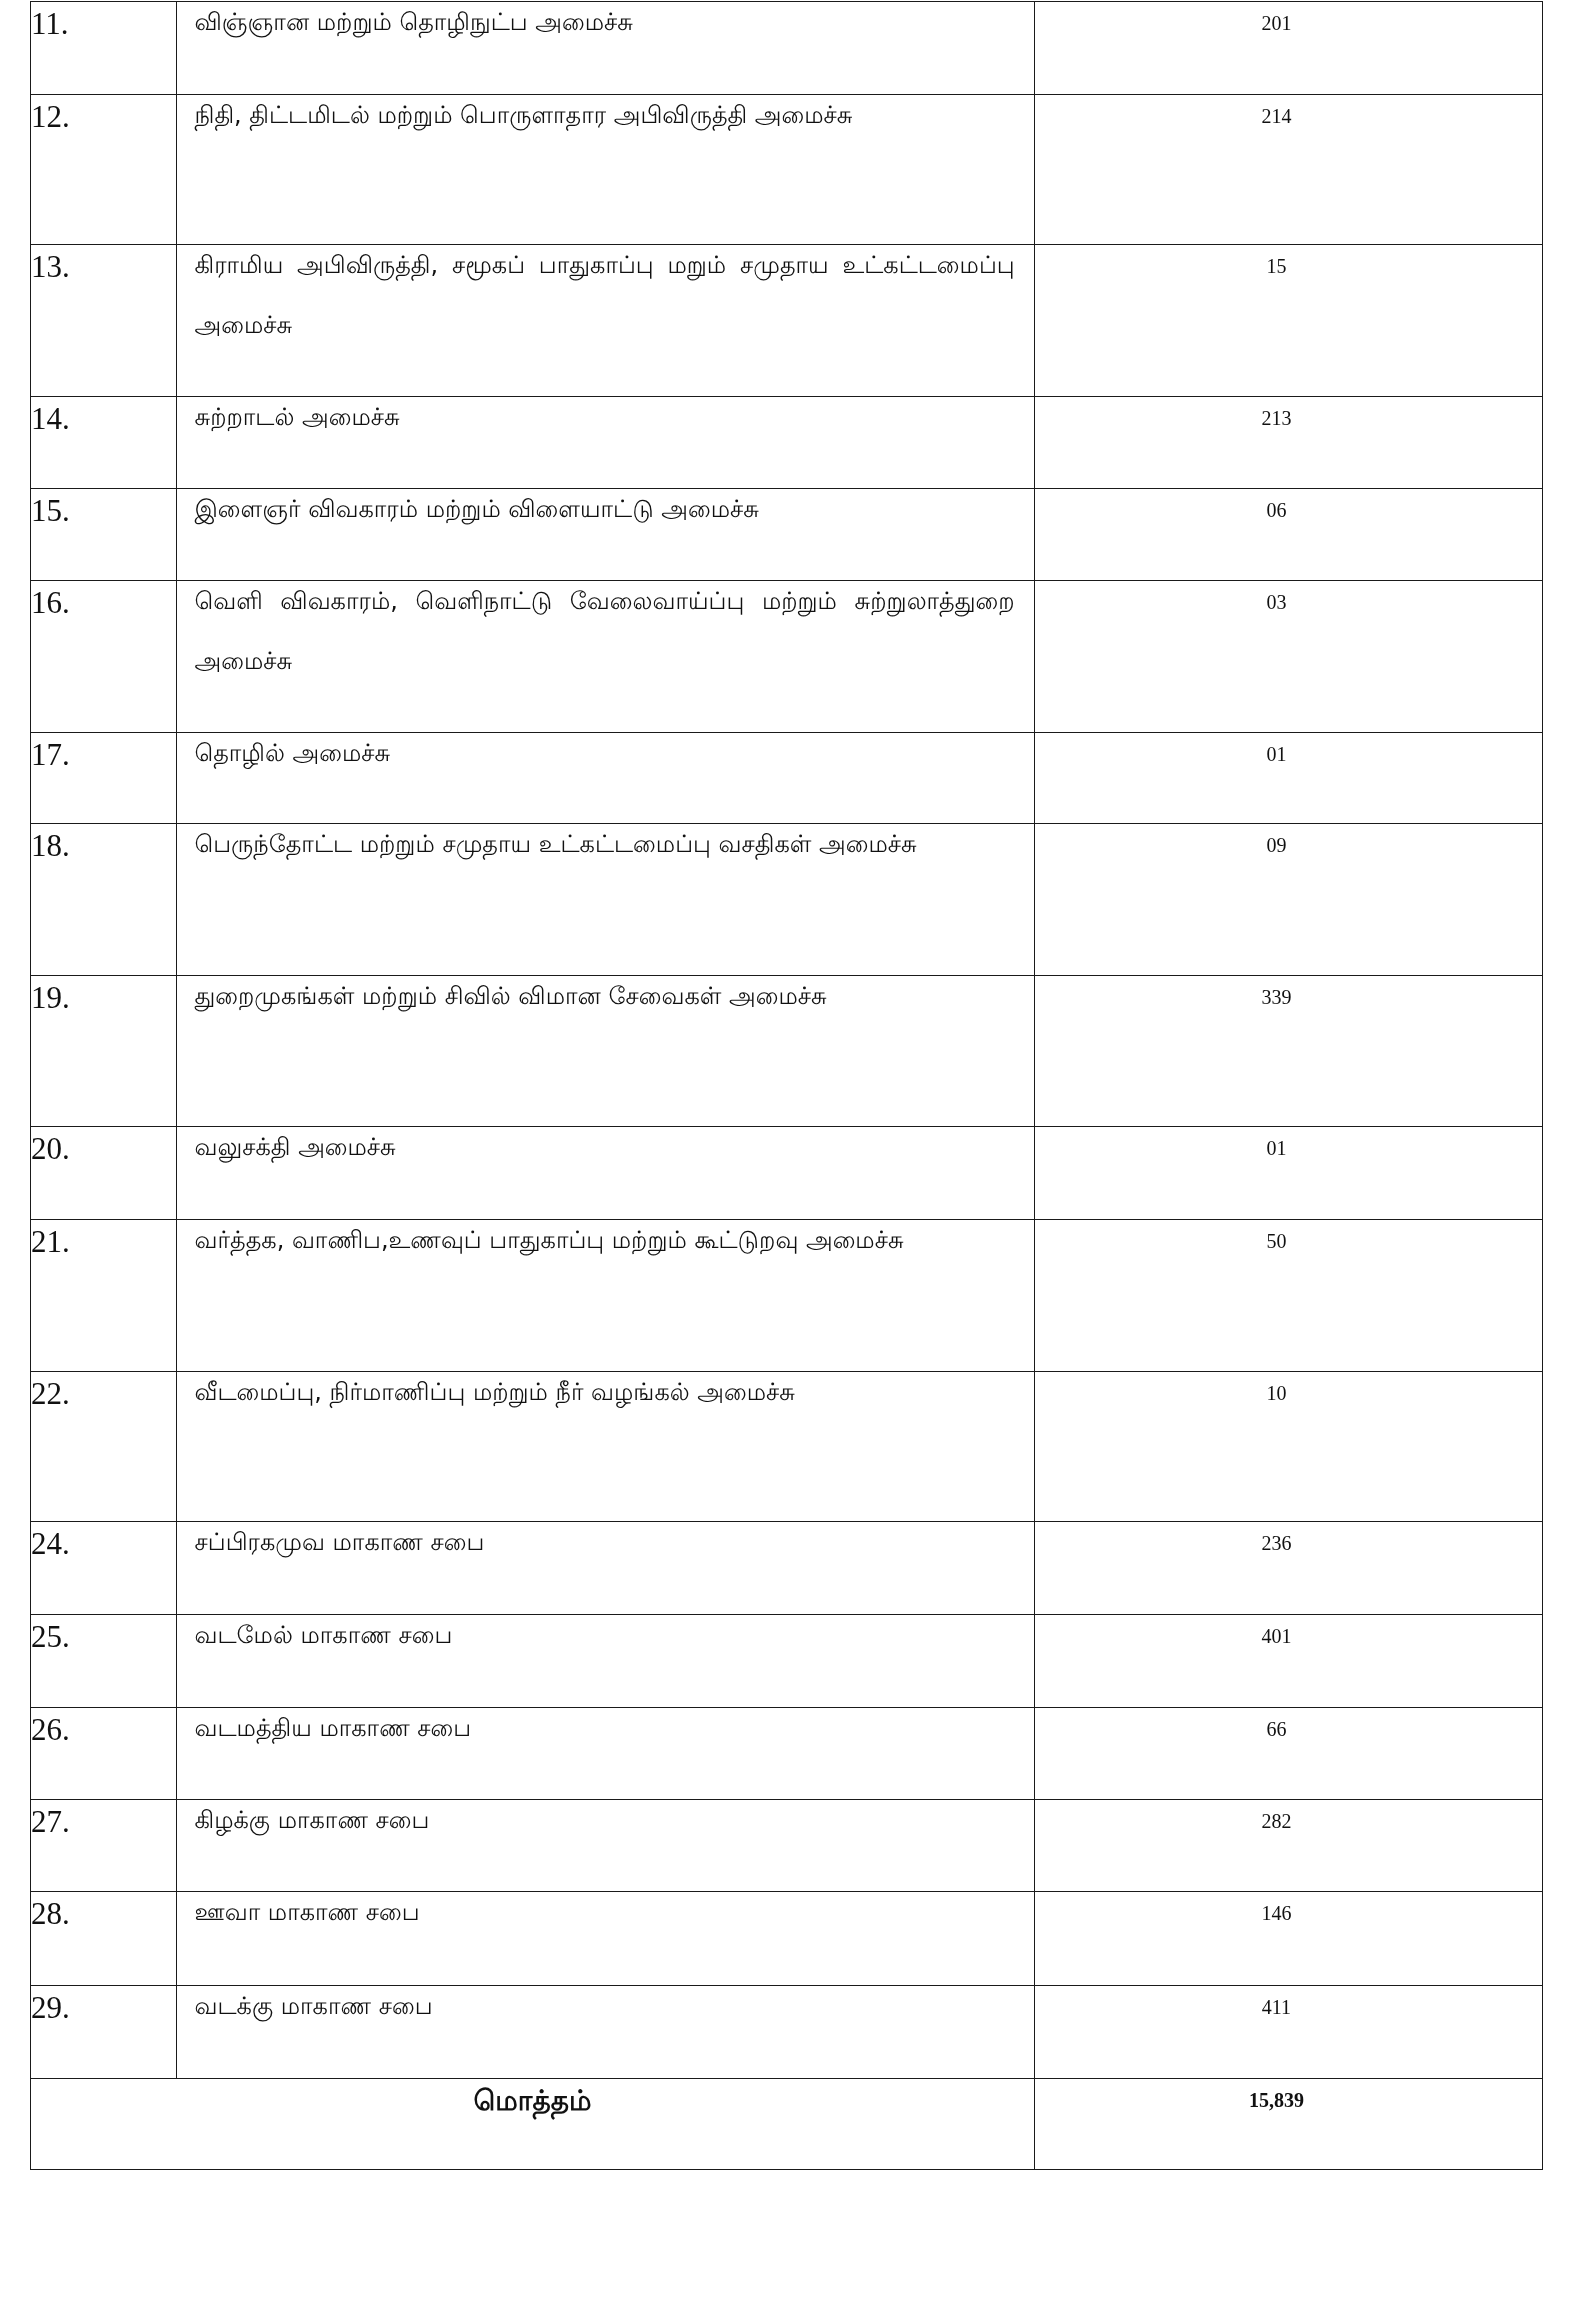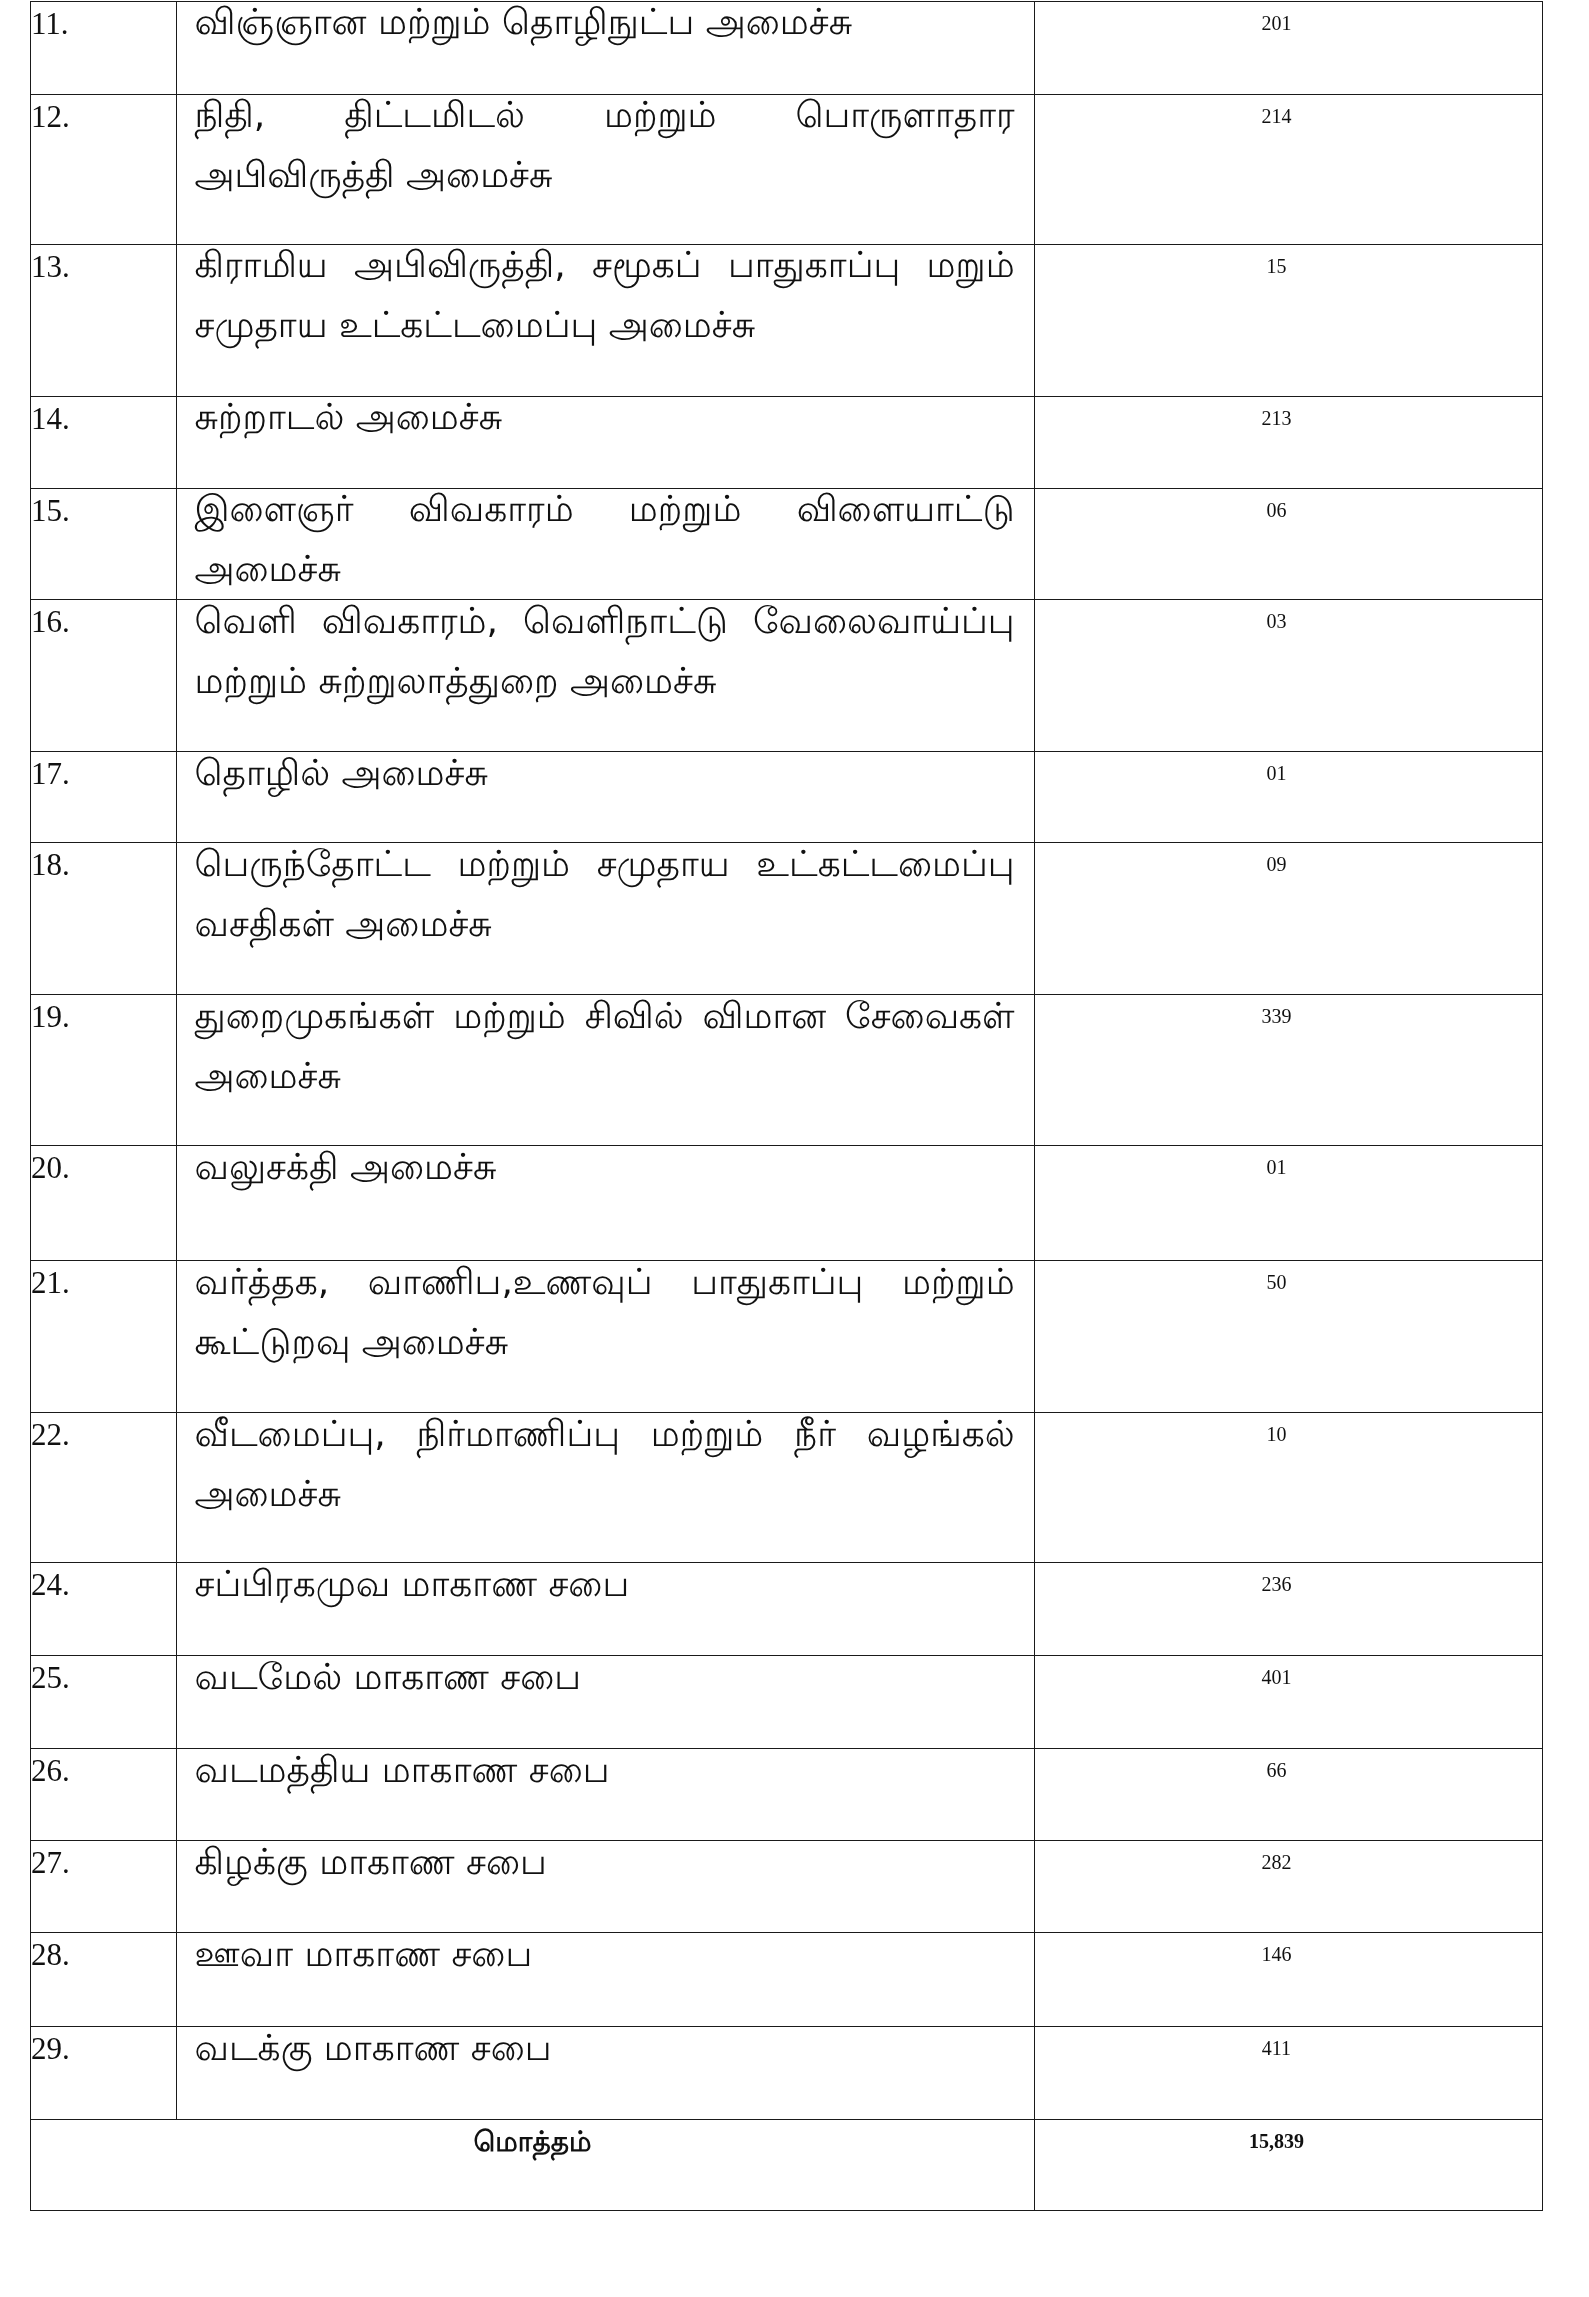--- a/index.html
+++ b/index.html
@@ -35,21 +35,21 @@
     .cell-num {
       text-align: left;
       padding-right: 27px !important;
       padding-top: 3.9px !important;
       font-size: 31px;
       line-height: 35px;
     }
     .cell-desc {
       padding: 3.9px 19.4px 0 17.5px !important;
       font-family: "DejaVu Sans", "Liberation Sans", sans-serif;
-      font-size: 36px;
+      font-size: 24px;
       line-height: 60px;
       text-align: justify;
       text-align-last: left;
       position: relative;
     }
     .cell-desc .desc-text {
       display: block;
       margin-top: -13.6px;
     }
     .cell-val {
@@ -138,21 +138,21 @@
         </td>
       <td class="cell-val">09</td>
     </tr>
     <tr style="height:151px">
       <td class="cell-num">19.</td>
       <td class="cell-desc">
           <span class="desc-text">துறைமுகங்கள் மற்றும் சிவில் விமான சேவைகள் அமைச்சு</span>
         </td>
       <td class="cell-val">339</td>
     </tr>
-    <tr style="height:115px">
+    <tr style="height:93px">
       <td class="cell-num">20.</td>
       <td class="cell-desc">
           <span class="desc-text">வலுசக்தி அமைச்சு</span>
         </td>
       <td class="cell-val">01</td>
     </tr>
     <tr style="height:152px">
       <td class="cell-num">21.</td>
       <td class="cell-desc">
           <span class="desc-text">வர்த்தக, வாணிப,உணவுப் பாதுகாப்பு மற்றும் கூட்டுறவு அமைச்சு</span>

